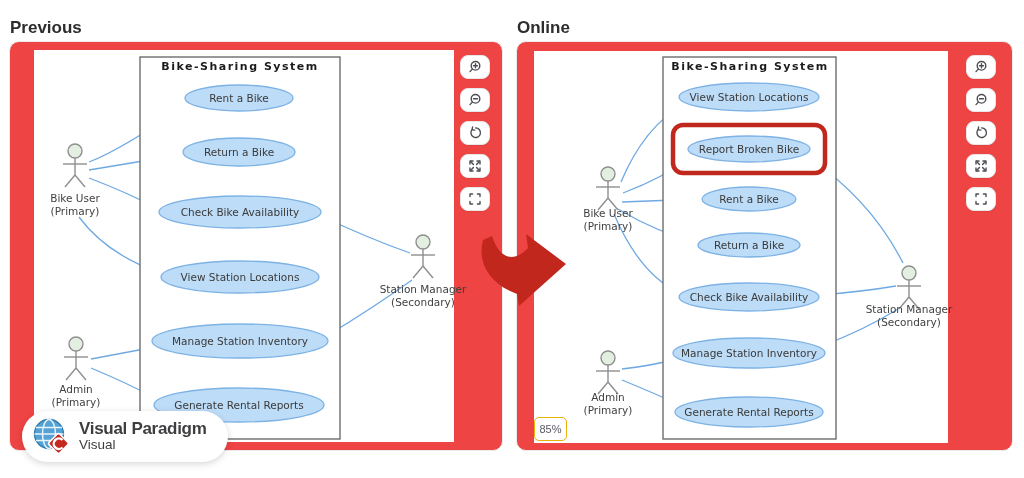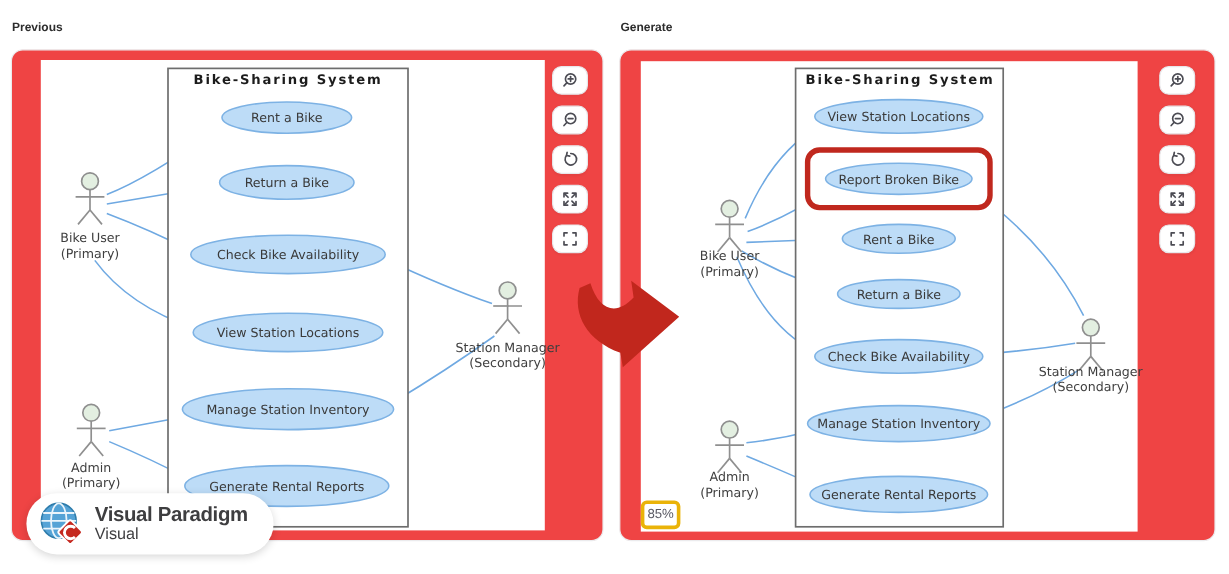--- a/index.html
+++ b/index.html
@@ -1,41 +1,41 @@
 <!DOCTYPE html>
 <html><head>
 <meta charset="utf-8">
 <style>
   * { margin:0; padding:0; box-sizing:border-box; }
   html,body { width:1024px; height:478px; background:#ffffff; overflow:hidden;
               font-family:"Liberation Sans", sans-serif; }
   .stage { position:relative; width:1024px; height:478px; }
 
-  .section-label { position:absolute; top:18px; font-size:10px; font-weight:bold; color:#2d2d2d; }
+  .section-label { position:absolute; top:18px; font-size:17px; font-weight:bold; color:#2d2d2d; }
   .section-label.prev { left:10px; }
   .section-label.curr { left:517px; }
 
   .card { position:absolute; top:41px; height:410px; background:#ef4444;
           border:1px solid #ebebed; border-radius:10px; }
   .card.prev { left:9px;  width:494px; }
   .card.curr { left:516px; width:497px; }
 
   .diagram-svg { position:absolute; left:0; top:0; }
 
   .zoom-controls { position:absolute; top:13px; width:32px; }
   .card.prev .zoom-controls { left:450px; }
   .card.curr .zoom-controls { left:449px; }
   .zoom-btn { width:30px; height:24px; margin-bottom:9px; background:#ffffff;
               border:1px solid #e7e7ea; border-radius:8px;
               box-shadow:0 1px 2px rgba(0,0,0,0.05);
               display:flex; align-items:center; justify-content:center; cursor:pointer; }
   .zoom-btn svg { display:block; }
 
   .zoom-badge { position:absolute; left:17px; top:375px; width:33px; height:24px;
-                background:#ffffff; border:3px solid #eab308; border-radius:5px;
+                background:#ffffff; border:1px solid #eab308; border-radius:5px;
                 font-size:11px; color:#5a5a64; display:flex; align-items:center;
                 justify-content:center; }
 
   .red-arrow { position:absolute; left:473px; top:218px; }
 
   .vp-logo { position:absolute; left:22px; top:411px; height:51px; background:#ffffff;
              border-radius:26px; padding:6px 22px 6px 10px; display:flex; align-items:center;
              box-shadow:0 2px 7px rgba(0,0,0,0.16); cursor:pointer; }
   .vp-logo .wordmark { margin-left:7px; line-height:1.05; color:#3e3e40; }
   .vp-logo .brand { font-size:17px; font-weight:bold; letter-spacing:-0.3px; }
@@ -54,21 +54,21 @@
   .connector   { fill:none; stroke:#6fa9e2; stroke-width:1.3; }
   .highlight   { fill:none; stroke:#c0281e; stroke-width:4.5; }
   .icon-stroke { stroke:#4c4c54; stroke-width:1.4; fill:none; stroke-linecap:round; stroke-linejoin:round; }
 </style>
 </head>
 <body>
 
 <div class="stage">
 
   <div class="section-label prev">Previous</div>
-  <div class="section-label curr">Generate</div>
+  <div class="section-label curr">Online</div>
 
   <div class="card prev">
     <svg class="diagram-svg" width="494" height="409" viewBox="0 0 494 409">
       <defs>
         <g id="actorL" stroke="#8f8f8f" stroke-width="1.4" fill="none">
           <circle cx="0" cy="7" r="7" fill="#e3efe1"></circle>
           <line x1="0" y1="14" x2="0" y2="31"></line>
           <line x1="-12" y1="20" x2="12" y2="20"></line>
           <line x1="0" y1="31" x2="-10" y2="43"></line>
           <line x1="0" y1="31" x2="10" y2="43"></line>

